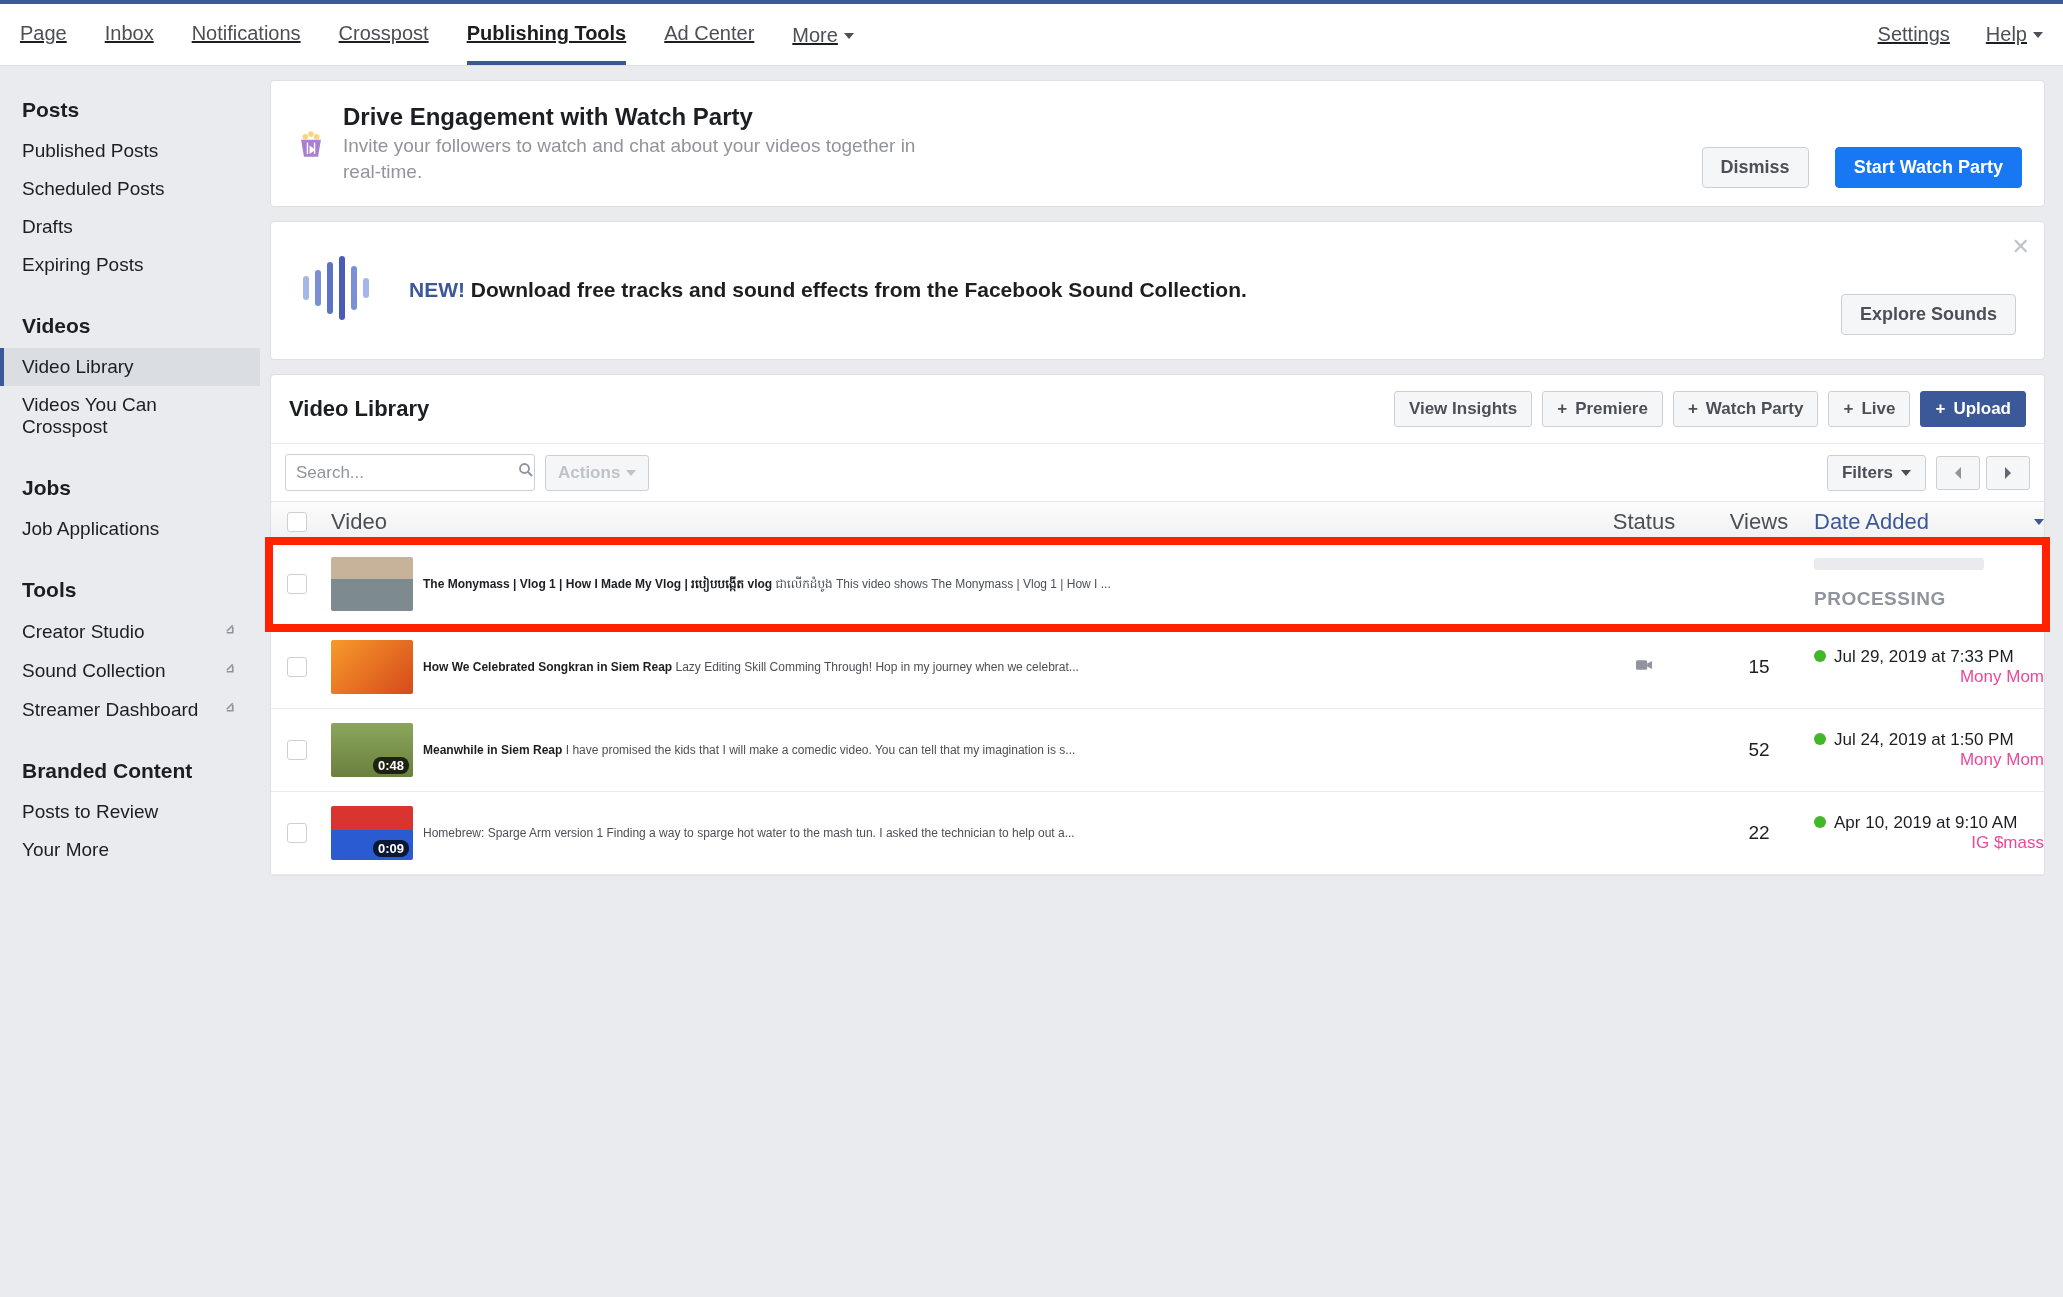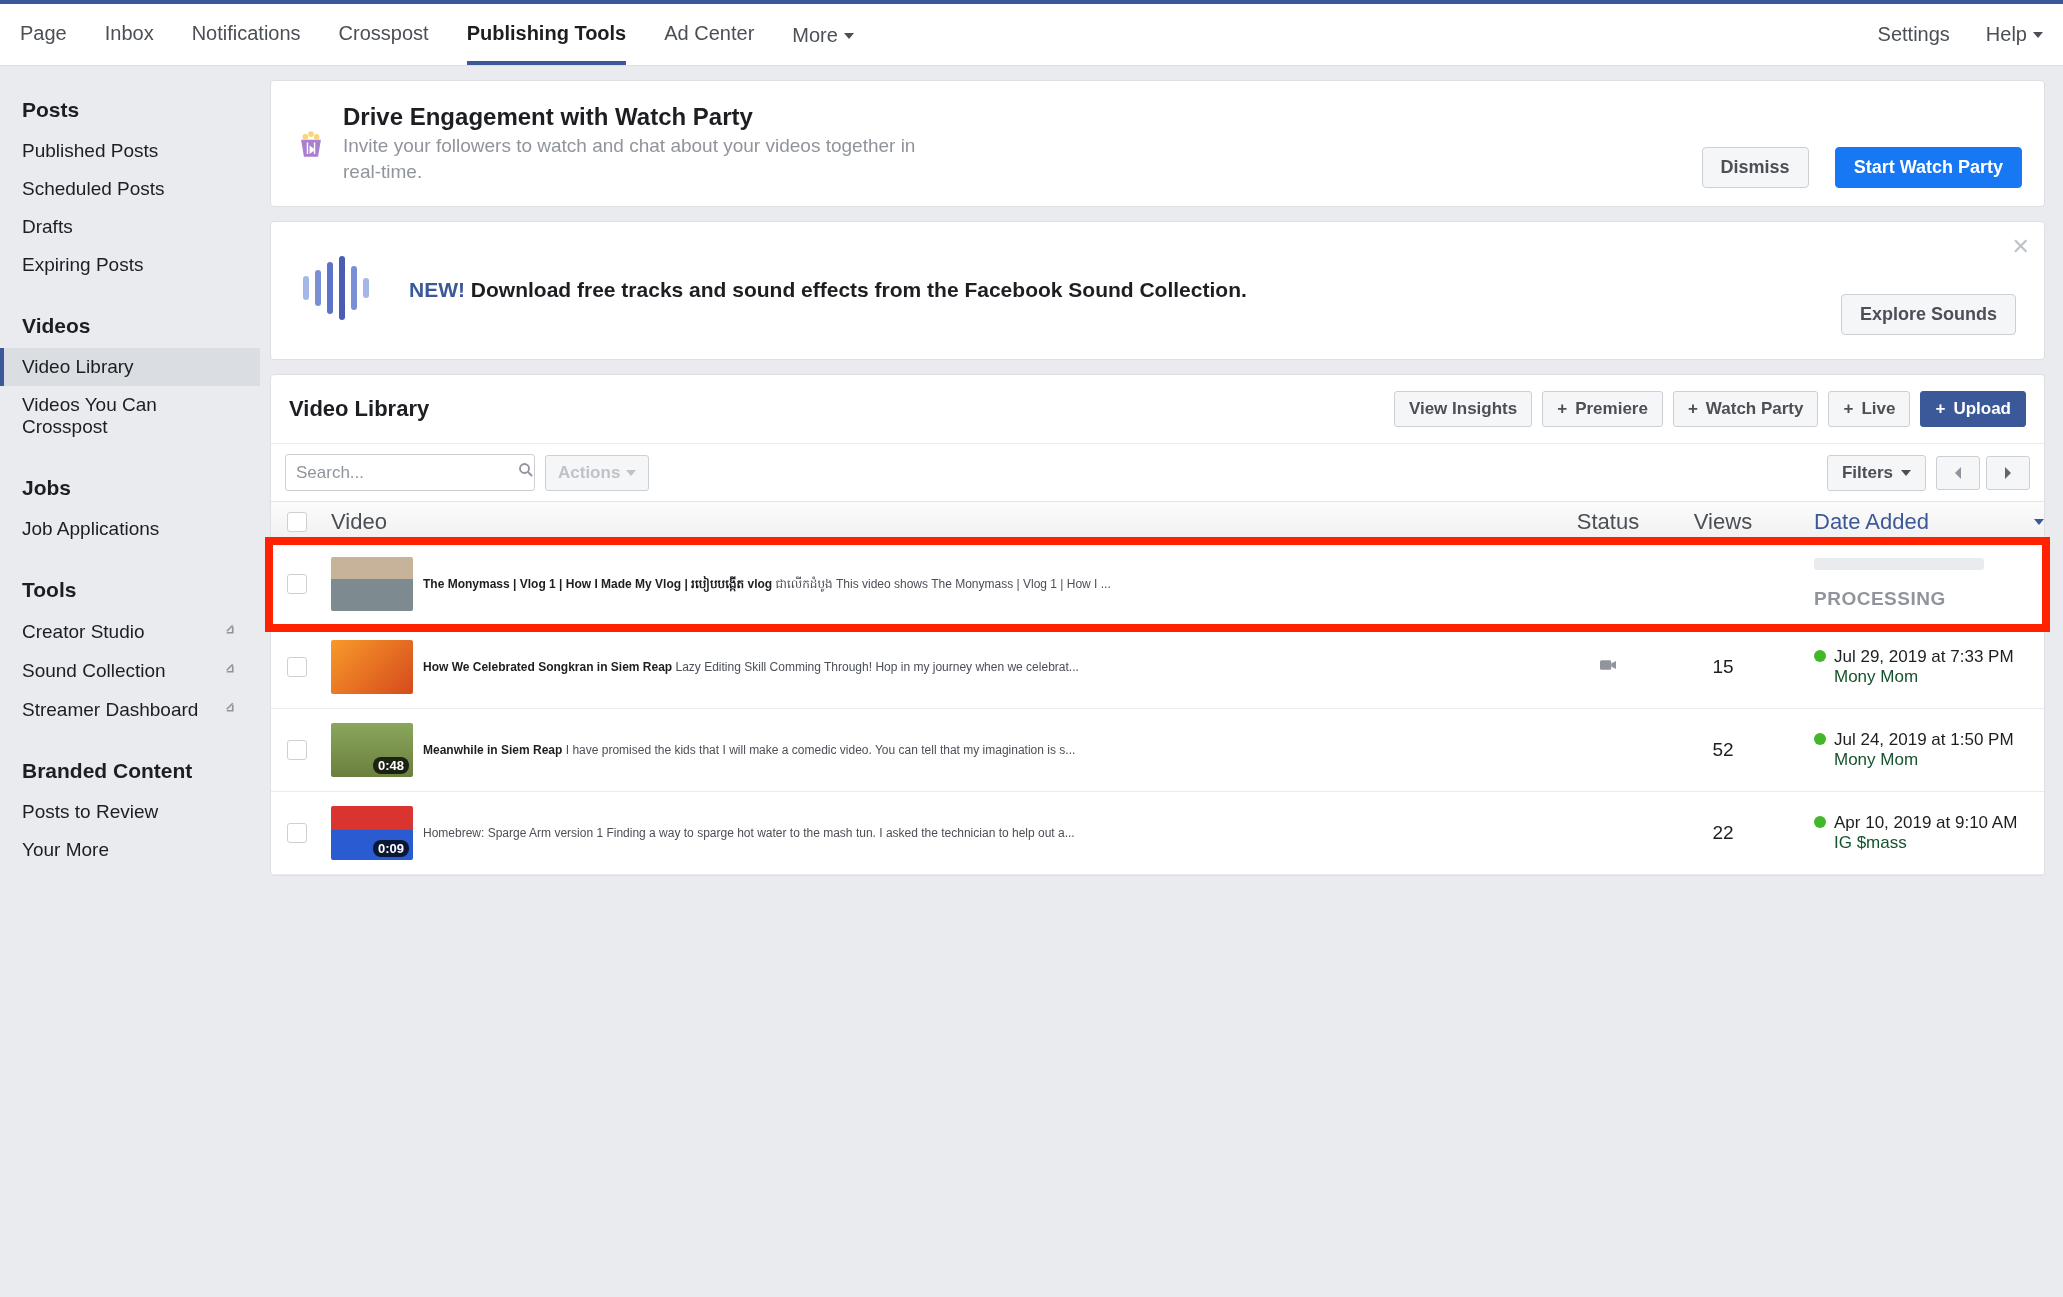--- a/index.html
+++ b/index.html
@@ -9,20 +9,21 @@
     color: #1c1e21;
     font-size: 19px;
   }
   .topbar-strip { height: 4px; background: #3b5998; width: 100%; }
   .topnav {
     background: #fff;
     display: flex;
     padding: 0 20px;
     height: 62px;
     border-bottom: 1px solid #dddfe2;
+    text-decoration: underline;
   }
   .topnav-left { display: flex; gap: 38px; flex: 1; }
   .topnav-item {
     color: #4b4f56;
     font-size: 20px;
     padding: 18px 0 16px;
     cursor: pointer;
     font-weight: 400;
   }
   .topnav-item.active {
@@ -165,21 +166,21 @@
     background: linear-gradient(#fcfcfc,#f0f0f0);
     border-top: 1px solid #e5e5e5;
     border-bottom: 1px solid #dddfe2;
     font-size: 22px; color: #4b4f56;
     height: 42px;
   }
   .col-cb { width: 52px; display: flex; justify-content: center; }
   .col-video { flex: 1; padding-left: 8px; }
   .col-status { width: 120px; text-align: center; }
   .col-views { width: 110px; text-align: center; }
-  .col-date { width: 230px; color: #3b5998; display: flex; align-items: center; gap: 8px; margin-left: 36px; }
+  .col-date { width: 230px; color: #3b5998; display: flex; align-items: center; gap: 8px; }
   .caret-blue {
     width: 0; height: 0;
     border-left: 5px solid transparent;
     border-right: 5px solid transparent;
     border-top: 6px solid #3b5998;
     display: inline-block;
   }
   .row {
     display: flex; align-items: center;
     padding: 14px 0;
@@ -204,21 +205,21 @@
   }
   .vinfo { flex: 1; font-size: 12px; line-height: 1.35; }
   .vtitle { font-weight: 700; color: #1c1e21; }
   .vdesc { color: #4b4f56; font-weight: 400; }
   .status-dot {
     width: 12px; height: 12px; border-radius: 50%;
     background: #42b72a; display: inline-block; margin-right: 8px;
   }
   .date-cell { font-size: 17px; }
   .date-main { color: #1c1e21; }
-  .date-sub { color: #14532d; }
+  .date-sub { color: #ec4899; text-align: right; }
   .processing { font-weight: 700; color: #90949c; letter-spacing: 0.5px; }
   .skeleton {
     width: 170px; height: 12px; background: #e9ebee; border-radius: 3px; margin-bottom: 18px;
   }
   .checkbox {
     width: 20px; height: 20px;
     border: 1.5px solid #ccd0d5;
     border-radius: 3px;
     background: #fff;
   }

